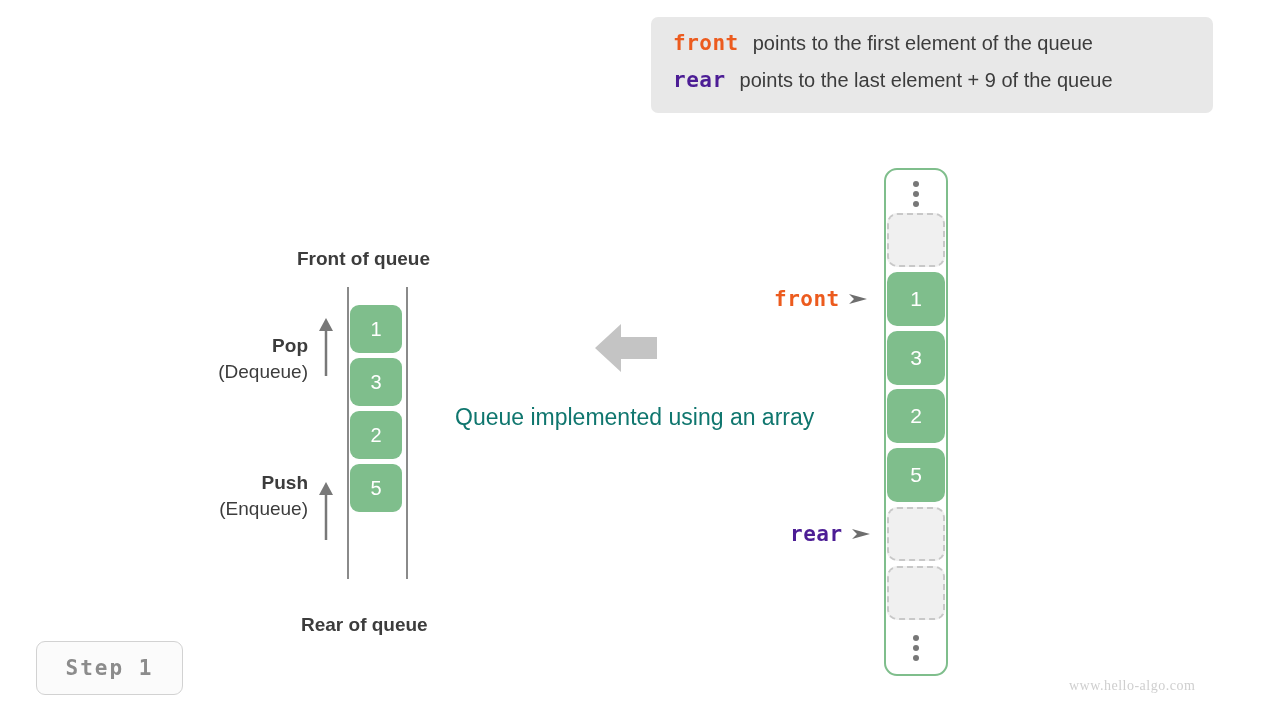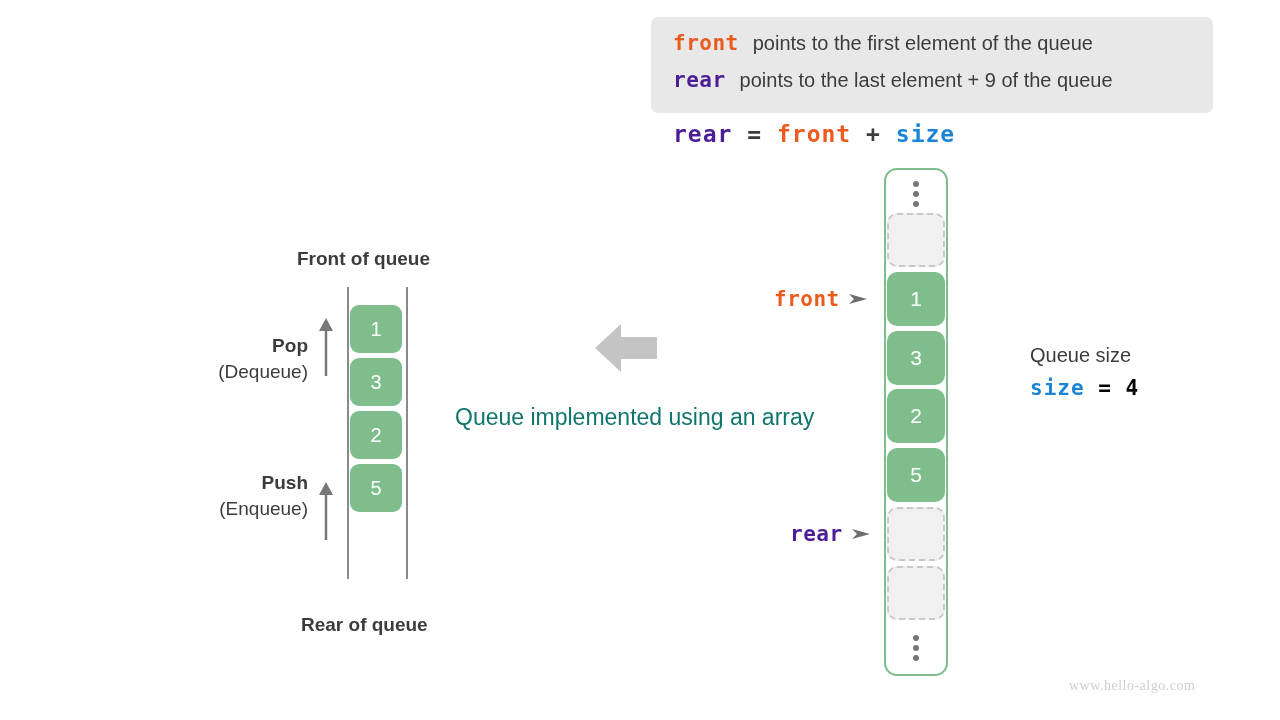--- a/index.html
+++ b/index.html
@@ -269,27 +269,20 @@
     <div class="legend-line">
       <span class="mono legend-kw kw-front">front</span>
       <span class="legend-text">points to the first element of the queue</span>
     </div>
     <div class="legend-line">
       <span class="mono legend-kw kw-rear">rear</span>
       <span class="legend-text">points to the last element + 9 of the queue</span>
     </div>
   </div>
 
-  <div class="formula mono">
-    <span class="kw-rear">rear</span>
-    <span class="op">=</span>
-    <span class="kw-front">front</span>
-    <span class="op">+</span>
-    <span class="kw-size">size</span>
-  </div>
 
   <div class="label-bold" id="front-of-queue-label">Front of queue</div>
 
   <div class="rail" id="rail-left"></div>
   <div class="rail" id="rail-right"></div>
 
   <div class="qcell" style="top:305px">1</div>
   <div class="qcell" style="top:358px">3</div>
   <div class="qcell" style="top:411px">2</div>
   <div class="qcell" style="top:464px">5</div>
@@ -348,25 +341,18 @@
     </svg>
   </div>
 
   <div class="pointer" id="rear-pointer">
     <span class="mono pointer-label kw-rear">rear</span>
     <svg class="pointer-arrow" viewBox="0 0 18 14">
       <polygon points="0,2 18,7 0,12 5,7" fill="#6e6e6e"></polygon>
     </svg>
   </div>
 
-  <div id="size-block">
-    <div id="size-title">Queue size</div>
-    <div id="size-expr" class="mono">
-      <span class="kw-size">size</span>
-      <span class="op">=</span>
-      <span class="op">4</span>
-    </div>
-  </div>
-
+
+  <div id="step-badge">Step 1</div>
 
   <div id="watermark">www.hello-algo.com</div>
 
 </div>
 
 </body></html>

